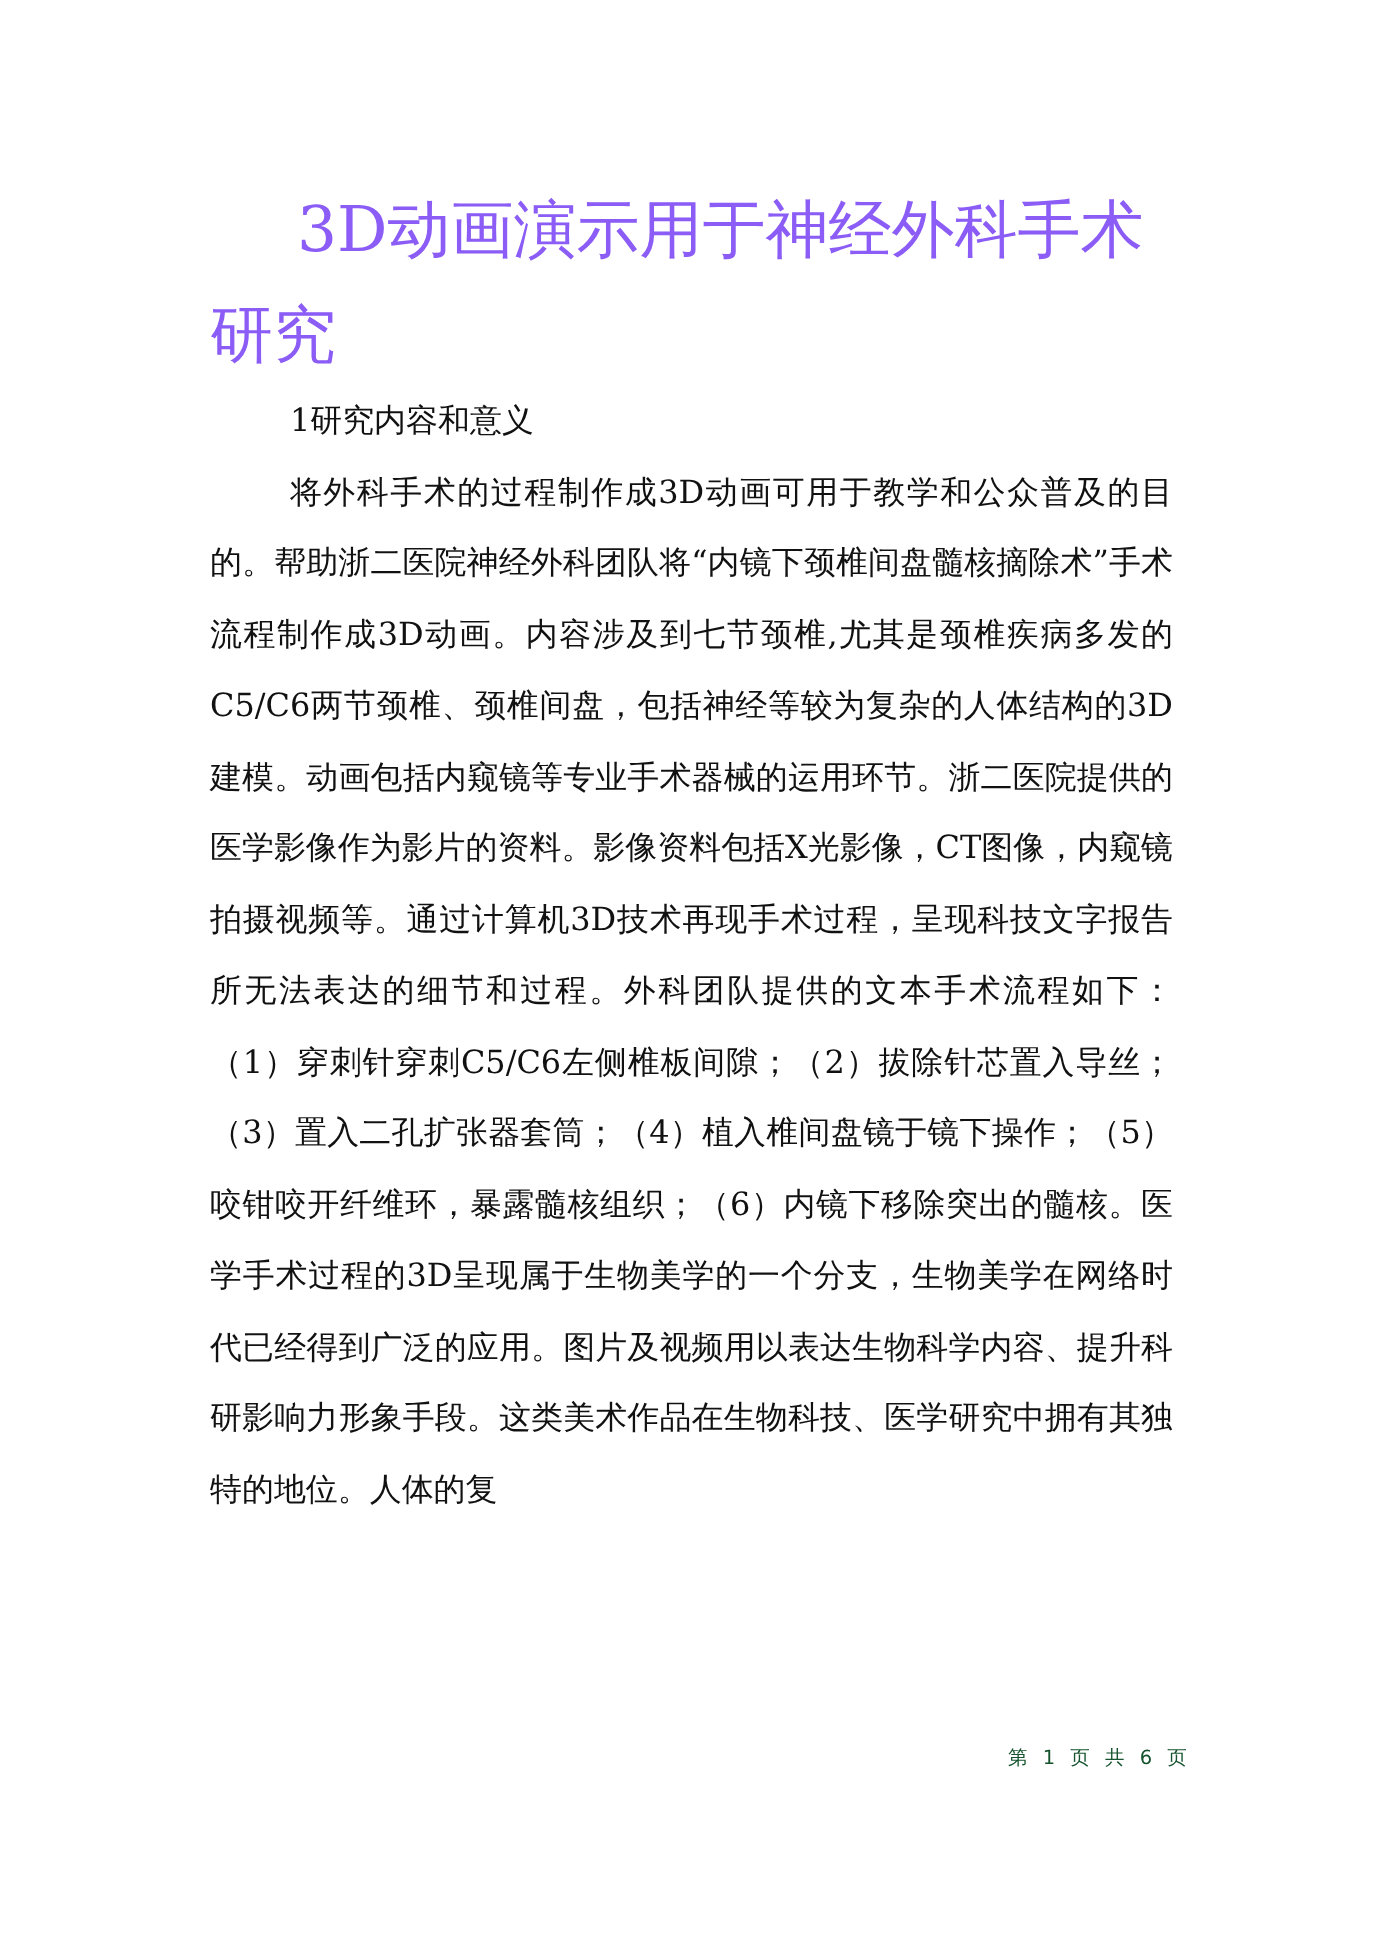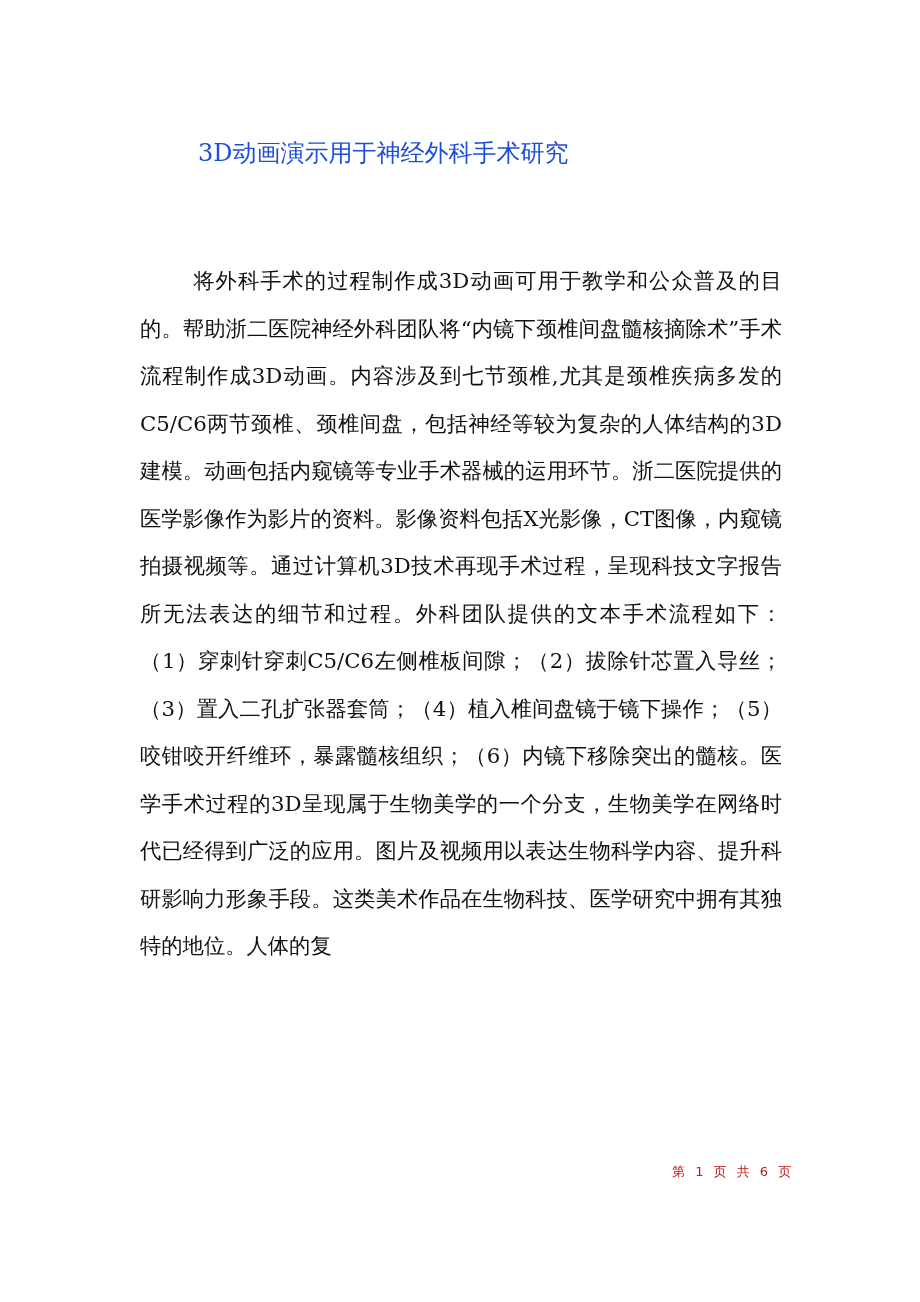--- a/index.html
+++ b/index.html
@@ -21,23 +21,23 @@
       width: 920px;
       height: 1302px;
       background: #ffffff;
     }
     .title {
       position: absolute;
       left: 140px;
       top: 118px;
       width: 650px;
       margin: 0;
-      color: #1d4ed8;
+      color: #8b5cf6;
       font-family: "DejaVu Serif", "Liberation Serif", serif;
-      font-size: 24px;
+      font-size: 42px;
       font-weight: normal;
       line-height: 70px;
       text-indent: 58px;
       letter-spacing: 0px;
     }
     .body-text {
       position: absolute;
       left: 140px;
       top: 257px;
       width: 642px;
@@ -55,29 +55,30 @@
     .heading {
       margin: 0;
       text-indent: 2.5em;
     }
     .footer {
       position: absolute;
       left: 672px;
       top: 1163px;
       font-family: "DejaVu Sans", "Liberation Sans", sans-serif;
       font-size: 13px;
-      color: #b91c1c;
+      color: #14532d;
       letter-spacing: 3px;
       white-space: nowrap;
     }
   </style>
 </head>
 <body>
 
 <div class="page">
   <h1 class="title">3D动画演示用于神经外科手术研究</h1>
 
   <div class="body-text">
+    <p class="heading">1研究内容和意义</p>
     <p class="para">将外科手术的过程制作成3D动画可用于教学和公众普及的目的。帮助浙二医院神经外科团队将“内镜下颈椎间盘髓核摘除术”手术流程制作成3D动画。内容涉及到七节颈椎,尤其是颈椎疾病多发的C5/C6两节颈椎、颈椎间盘，包括神经等较为复杂的人体结构的3D建模。动画包括内窥镜等专业手术器械的运用环节。浙二医院提供的医学影像作为影片的资料。影像资料包括X光影像，CT图像，内窥镜拍摄视频等。通过计算机3D技术再现手术过程，呈现科技文字报告所无法表达的细节和过程。外科团队提供的文本手术流程如下：（1）穿刺针穿刺C5/C6左侧椎板间隙；（2）拔除针芯置入导丝；（3）置入二孔扩张器套筒；（4）植入椎间盘镜于镜下操作；（5）咬钳咬开纤维环，暴露髓核组织；（6）内镜下移除突出的髓核。医学手术过程的3D呈现属于生物美学的一个分支，生物美学在网络时代已经得到广泛的应用。图片及视频用以表达生物科学内容、提升科研影响力形象手段。这类美术作品在生物科技、医学研究中拥有其独特的地位。人体的复</p>
   </div>
 
   <div class="footer">第 1 页 共 6 页</div>
 </div>
 
 </body></html>

